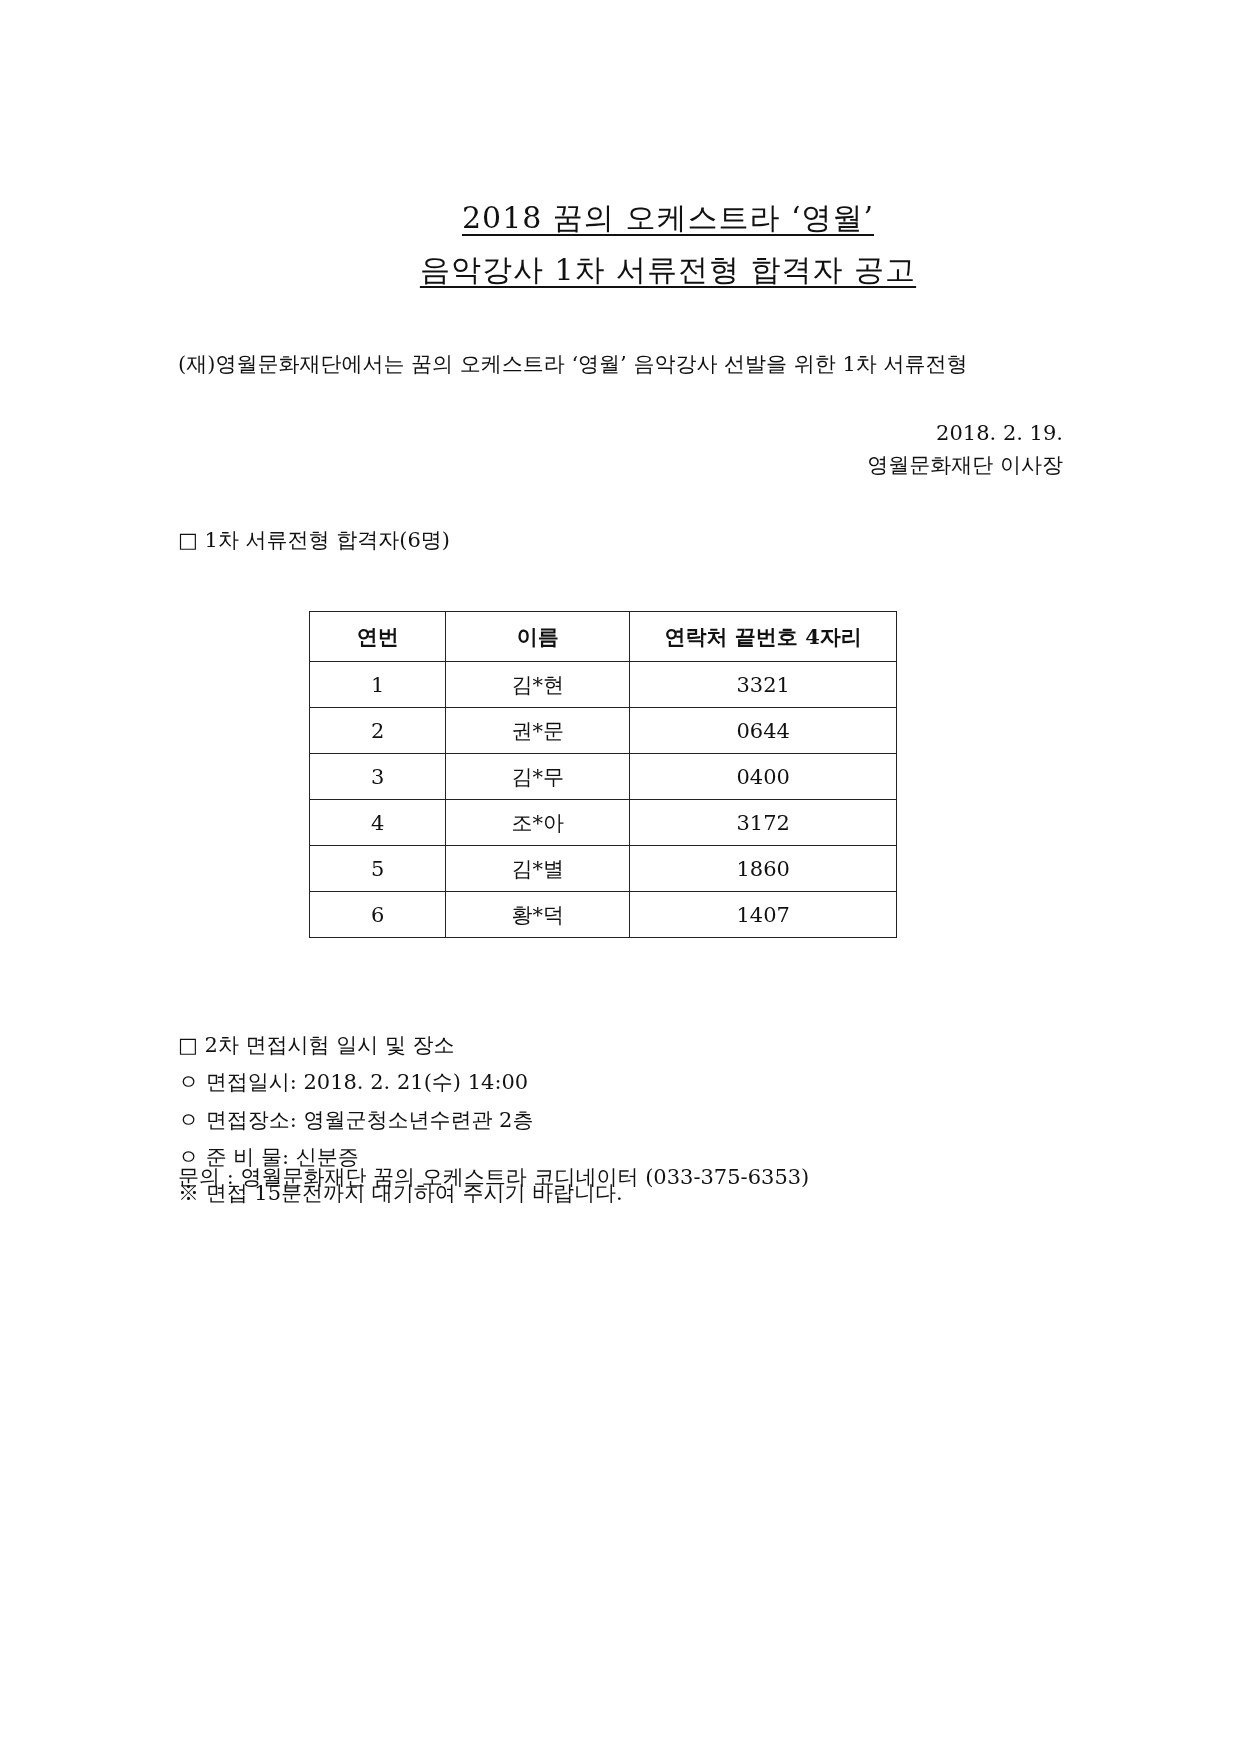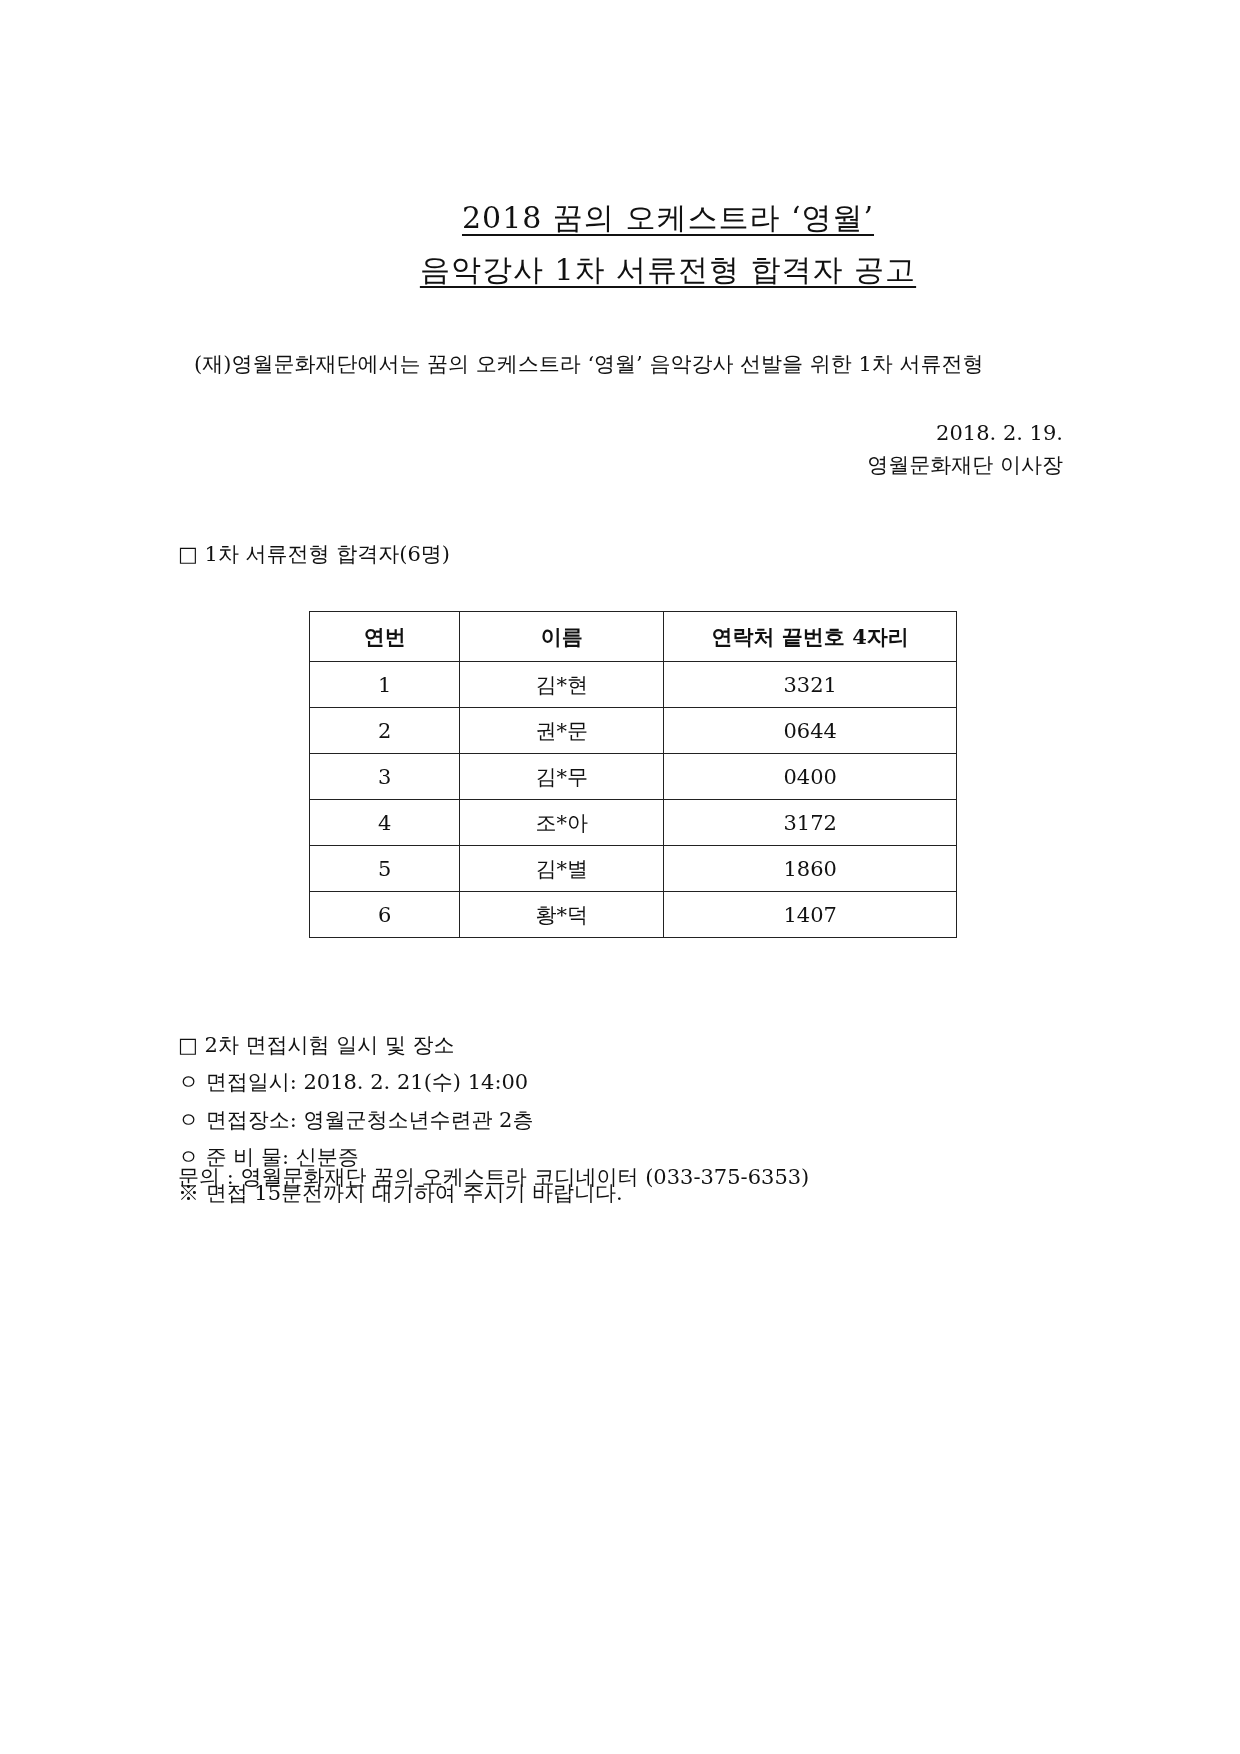--- a/index.html
+++ b/index.html
@@ -3,23 +3,23 @@
 <meta charset="utf-8">
 <style>
   html, body { margin: 0; padding: 0; background: #ffffff; }
   body { width: 1240px; height: 1754px; position: relative; overflow: hidden;
          font-family: "DejaVu Serif", "Liberation Serif", serif; color: #111; }
   .abs { position: absolute; white-space: nowrap; }
   .title { left: 0; width: 1240px; text-align: center; font-size: 30px; line-height: 36px; padding-left: 48px; }
   .title span { text-decoration: underline; text-decoration-thickness: 2px; text-underline-offset: 6px; letter-spacing: 1px; }
   .body-text { font-size: 21px; line-height: 26px; }
   .right { right: 177px; text-align: left; }
-  .para { left: 194px; width: 885px; }
+  .para { left: 178px; width: 885px; }
   .para .line { display: block; white-space: nowrap; text-align: justify; }
-  table.result { position: absolute; left: 309px; top: 611px; border-collapse: collapse; width: 648px;
+  table.result { position: absolute; left: 309px; top: 611px; border-collapse: collapse; width: 588px;
                  font-size: 21px; }
   table.result th, table.result td { border: 1.5px solid #222; text-align: center; padding: 0; }
   table.result th { height: 49px; font-weight: 600; }
   table.result td { height: 45px; font-weight: normal; }
   .col1 { width: 150px; } .col2 { width: 204px; } .col3 { width: 293px; }
 </style>
 </head>
 <body>
 
 <div class="abs title" style="top:200px;">
@@ -29,21 +29,21 @@
   <span>음악강사 1차 서류전형 합격자 공고</span>
 </div>
 
 <div class="abs para body-text" style="top:345px;">
   <span class="line" style="line-height:38px;">(재)영월문화재단에서는 꿈의 오케스트라 ‘영월’ 음악강사 선발을 위한 1차 서류전형</span>
 </div>
 
 <div class="abs body-text right" style="top:420px;">2018. 2. 19.</div>
 <div class="abs body-text right" style="top:452px;">영월문화재단 이사장</div>
 
-<div class="abs body-text" style="left:178px; top:541px;">□ 1차 서류전형 합격자(6명)</div>
+<div class="abs body-text" style="left:178px; top:527px;">□ 1차 서류전형 합격자(6명)</div>
 
 <table class="result">
   <thead>
     <tr>
       <th class="col1">연번</th>
       <th class="col2">이름</th>
       <th class="col3">연락처 끝번호 4자리</th>
     </tr>
   </thead>
   <tbody>

